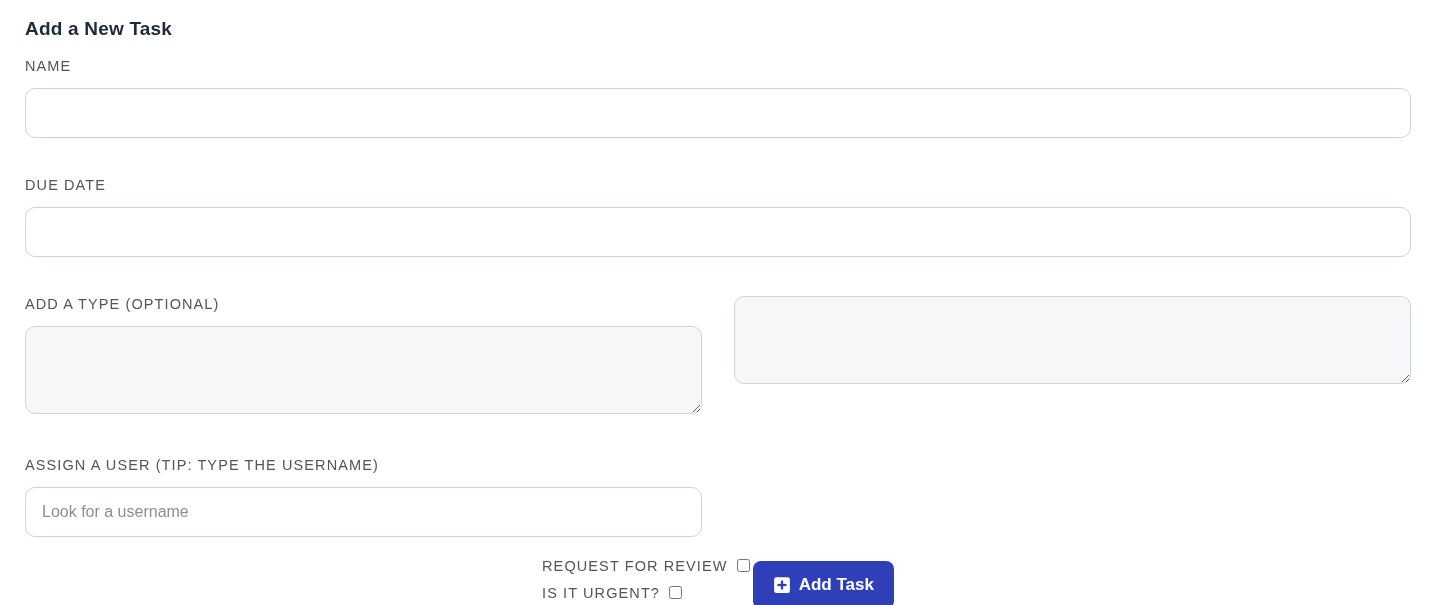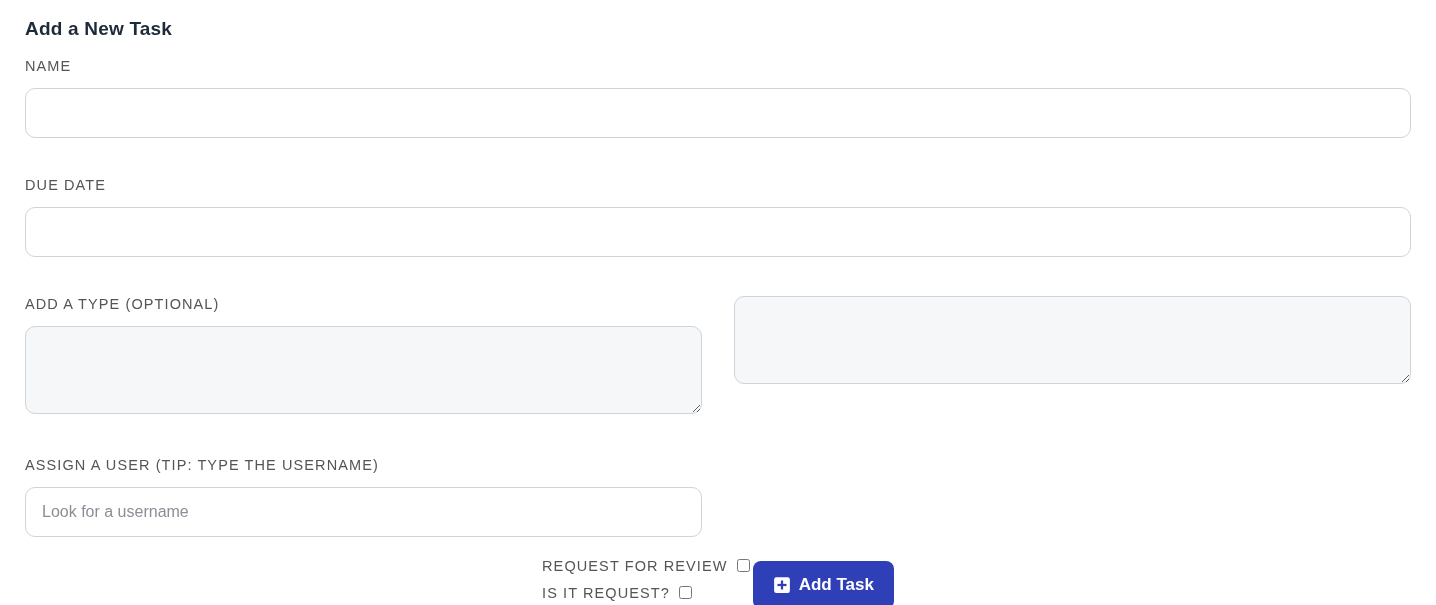--- a/index.html
+++ b/index.html
@@ -151,21 +151,21 @@
     <div class="col"></div>
   </div>
 
   <div class="footer-row">
     <div class="checks">
       <div class="check-row">
         <span>REQUEST FOR REVIEW</span>
         <input type="checkbox" style="">
       </div>
       <div class="check-row">
-        <span>IS IT REQUEST?</span>
+        <span>IS IT URGENT?</span>
         <input type="checkbox" style="">
       </div>
     </div>
 
     <button class="add-btn">
       <span>
         <svg width="18" height="18" viewBox="0 0 16 16" fill="currentColor">
           <rect x="1" y="1" width="14" height="14" rx="2" ry="2" fill="#ffffff"></rect>
           <rect x="7" y="4" width="2" height="8" fill="#2f3fb8"></rect>
           <rect x="4" y="7" width="8" height="2" fill="#2f3fb8"></rect>

